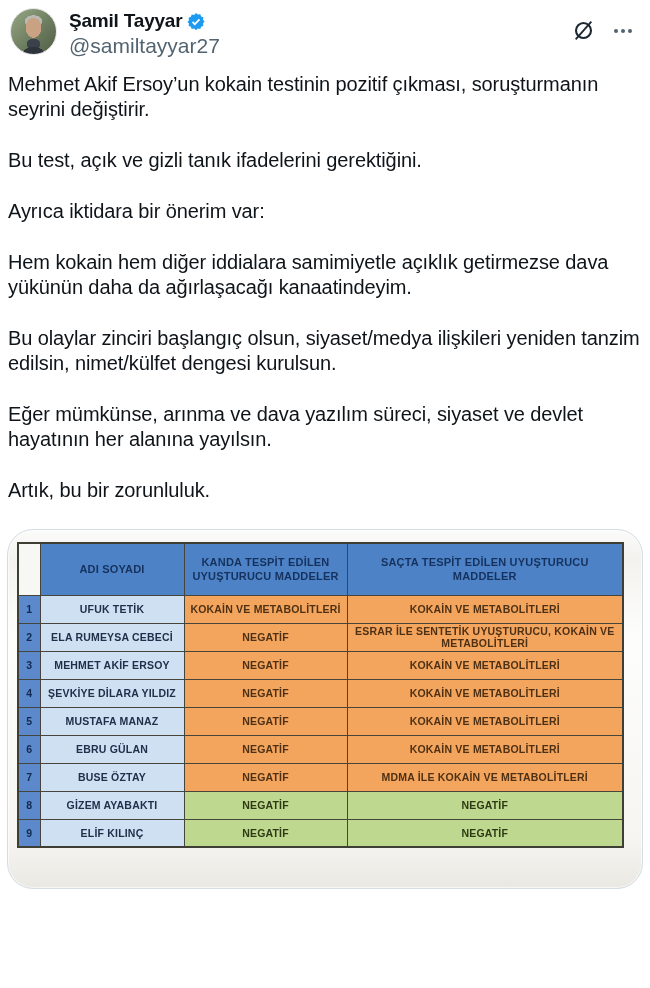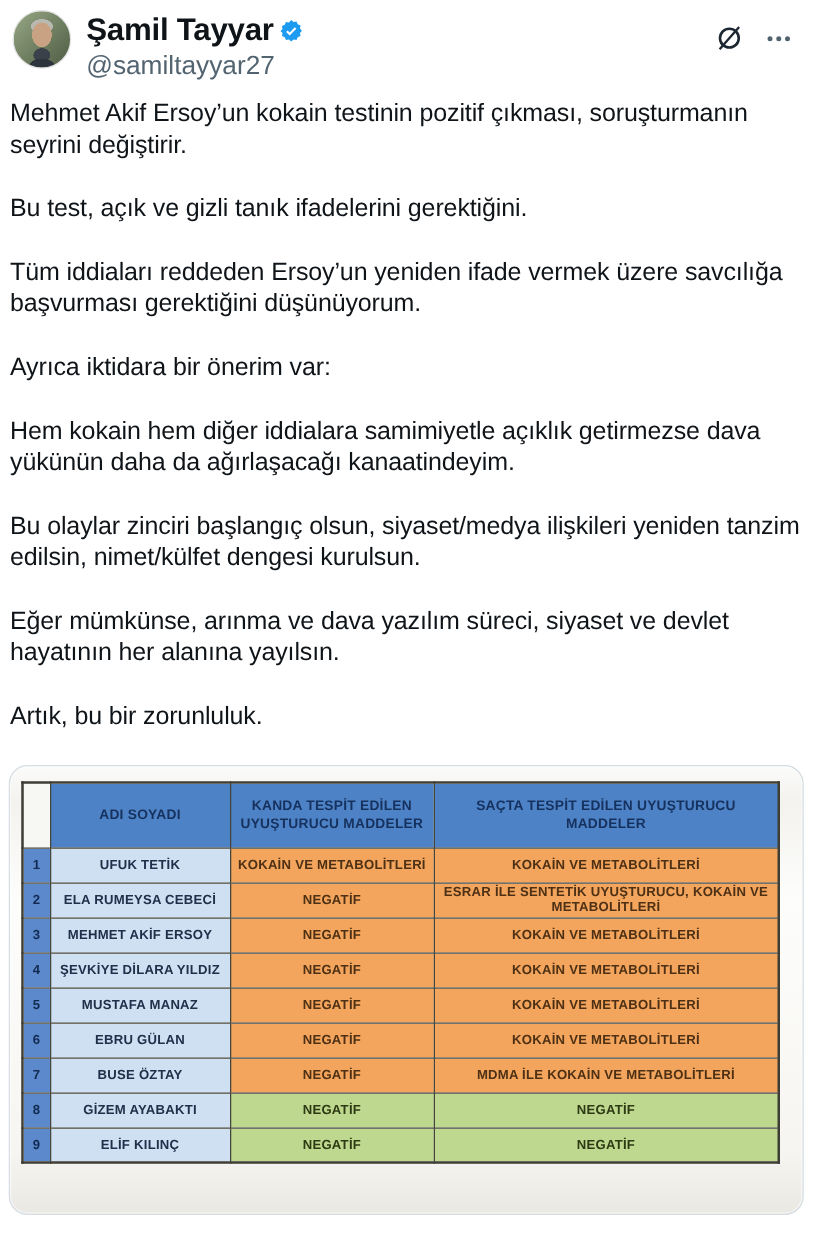--- a/index.html
+++ b/index.html
@@ -26,21 +26,21 @@
       radial-gradient(ellipse 11px 9px  at 50% 78%, #3a414a 0 60%, rgba(58,65,74,0) 63%),
       radial-gradient(ellipse 8px 10px at 50% 42%, #c9a183 0 97%, rgba(201,161,131,0) 100%),
       radial-gradient(ellipse 9px 6px  at 50% 27%, #b9b9b1 0 95%, rgba(185,185,177,0) 100%),
       linear-gradient(135deg, #97a886 0%, #6d7d5f 55%, #4f5c45 100%);
     border: 1px solid #e3e3e3;
     cursor: pointer;
   }
   .id-block { margin-left: 12px; padding-top: 2px; flex: 1 1 auto; }
   .name-row { display: flex; align-items: center; gap: 4px; }
   .display-name {
-    font-size: 25px; font-weight: bold; color: #0f1419; letter-spacing: -0.2px;
+    font-size: 19px; font-weight: bold; color: #0f1419; letter-spacing: -0.2px;
     cursor: pointer;
   }
   .verified { width: 20px; height: 20px; display: inline-block; margin-top: 1px; }
   .handle { font-size: 21px; color: #536471; margin-top: 2px; }
 
   .header-actions { display: flex; align-items: center; gap: 18px; padding: 10px 8px 0 0; }
   .grok-btn, .more-btn { background: none; border: none; cursor: pointer; padding: 0; line-height: 0; }
   .more-dots { display: flex; gap: 3px; }
   .more-dots i { width: 4px; height: 4px; border-radius: 50%; background: #536471; display: block; }
 
@@ -52,21 +52,21 @@
   .tweet-text p {
     font-size: 20px; line-height: 25px; color: #0f1419;
     margin: 0 0 26px 0; letter-spacing: -0.1px;
   }
 
   
   .media-card {
     margin: 0 7px;
     width: 636px; height: 360px;
     border: 1px solid #d5dde2;
-    border-radius: 15px;
+    border-radius: 26px;
     background: linear-gradient(180deg, #fbfbfa 0%, #f3f2ee 8%, #fdfdfc 30%, #f6f5f1 86%, #e9e8e3 100%);
     padding: 12px 18px 0 9px;
     overflow: hidden;
     cursor: pointer;
     box-shadow: inset 0 0 0 1px rgba(255,255,255,0.6);
   }
 
   table.results {
     width: 100%;
     border-collapse: collapse;
@@ -134,21 +134,20 @@
           <i></i>
           <i></i>
         </span>
     </button>
   </div>
 </div>
 
 <div class="tweet-text">
     <p>Mehmet Akif Ersoy’un kokain testinin pozitif çıkması, soruşturmanın seyrini değiştirir.</p>
     <p>Bu test, açık ve gizli tanık ifadelerini gerektiğini.</p>
-    <p>Tüm iddiaları reddeden Ersoy’un yeniden ifade vermek üzere savcılığa başvurması gerektiğini düşünüyorum.</p>
     <p>Ayrıca iktidara bir önerim var:</p>
     <p>Hem kokain hem diğer iddialara samimiyetle açıklık getirmezse dava yükünün daha da ağırlaşacağı kanaatindeyim.</p>
     <p>Bu olaylar zinciri başlangıç olsun, siyaset/medya ilişkileri yeniden tanzim edilsin, nimet/külfet dengesi kurulsun.</p>
     <p>Eğer mümkünse, arınma ve dava yazılım süreci, siyaset ve devlet hayatının her alanına yayılsın.</p>
     <p>Artık, bu bir zorunluluk.</p>
   </div>
 
 <div class="media-card">
   <table class="results">
     <colgroup>

